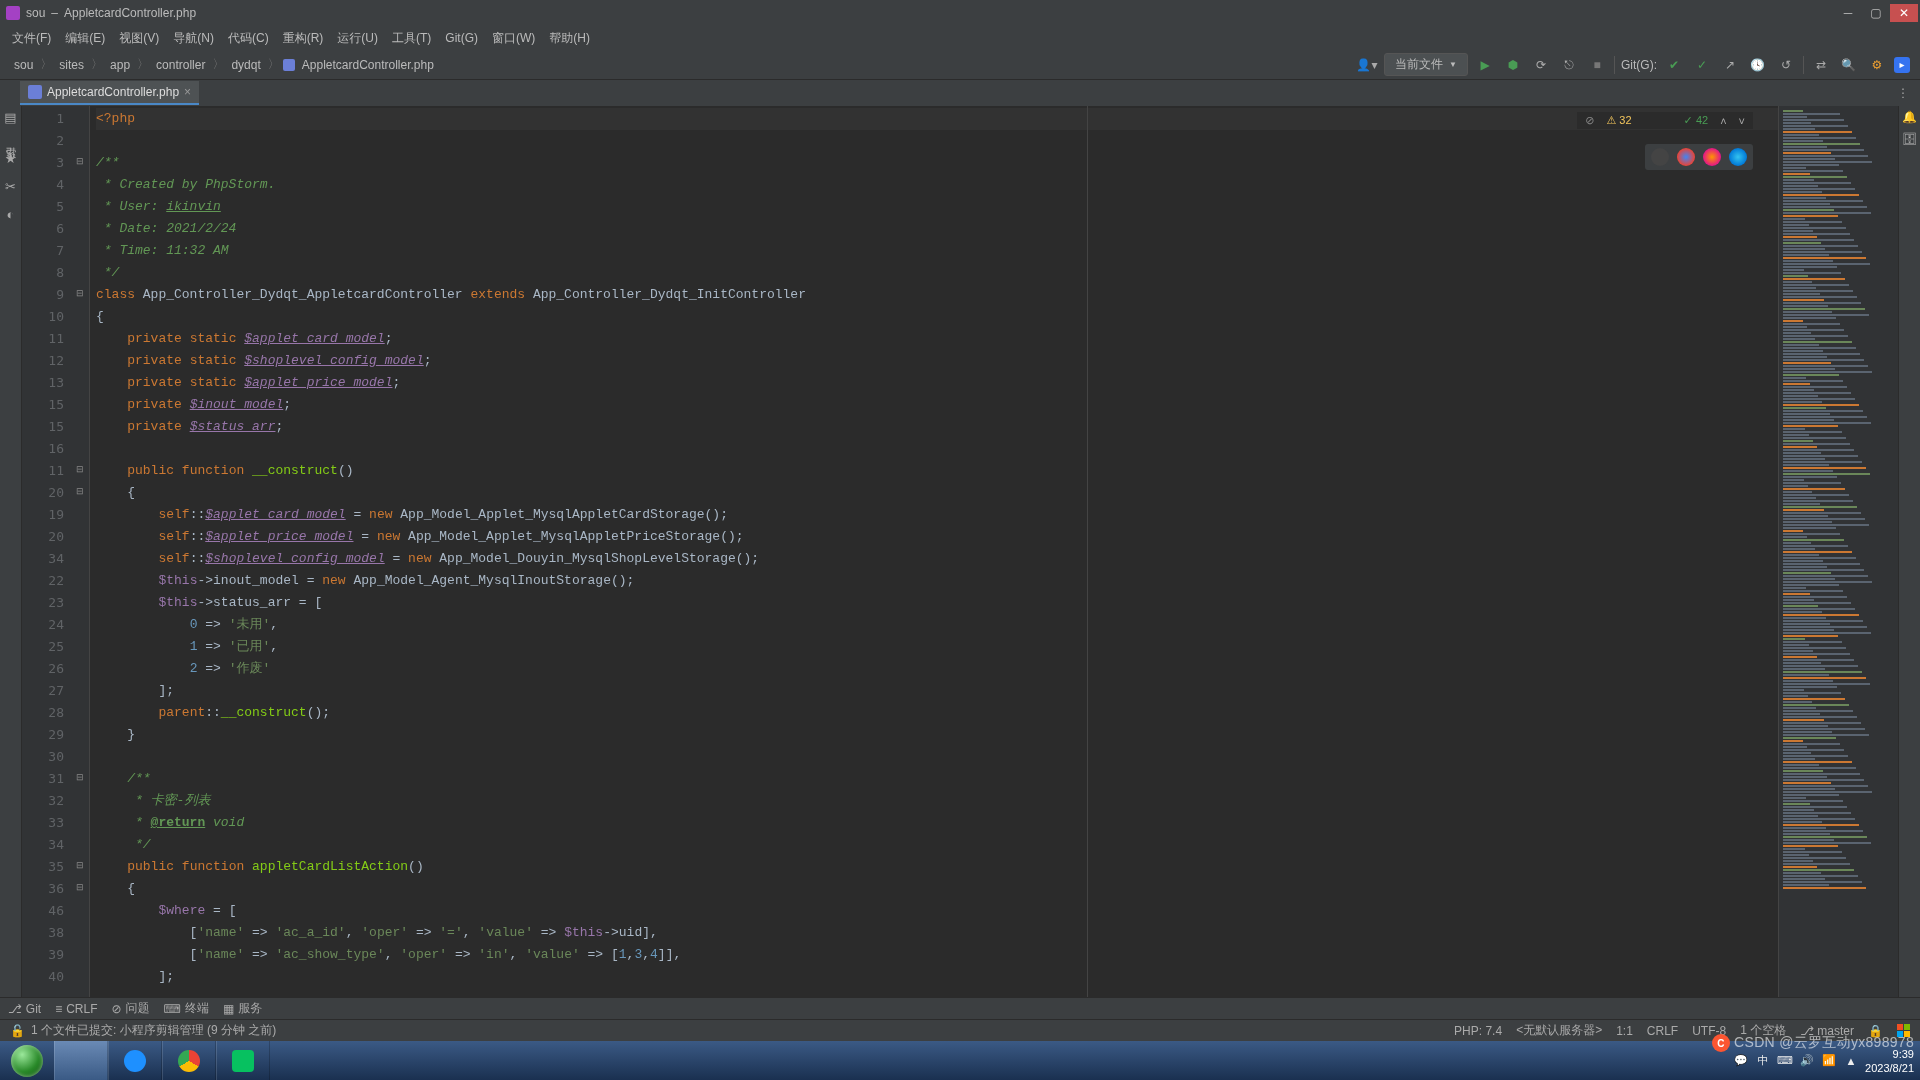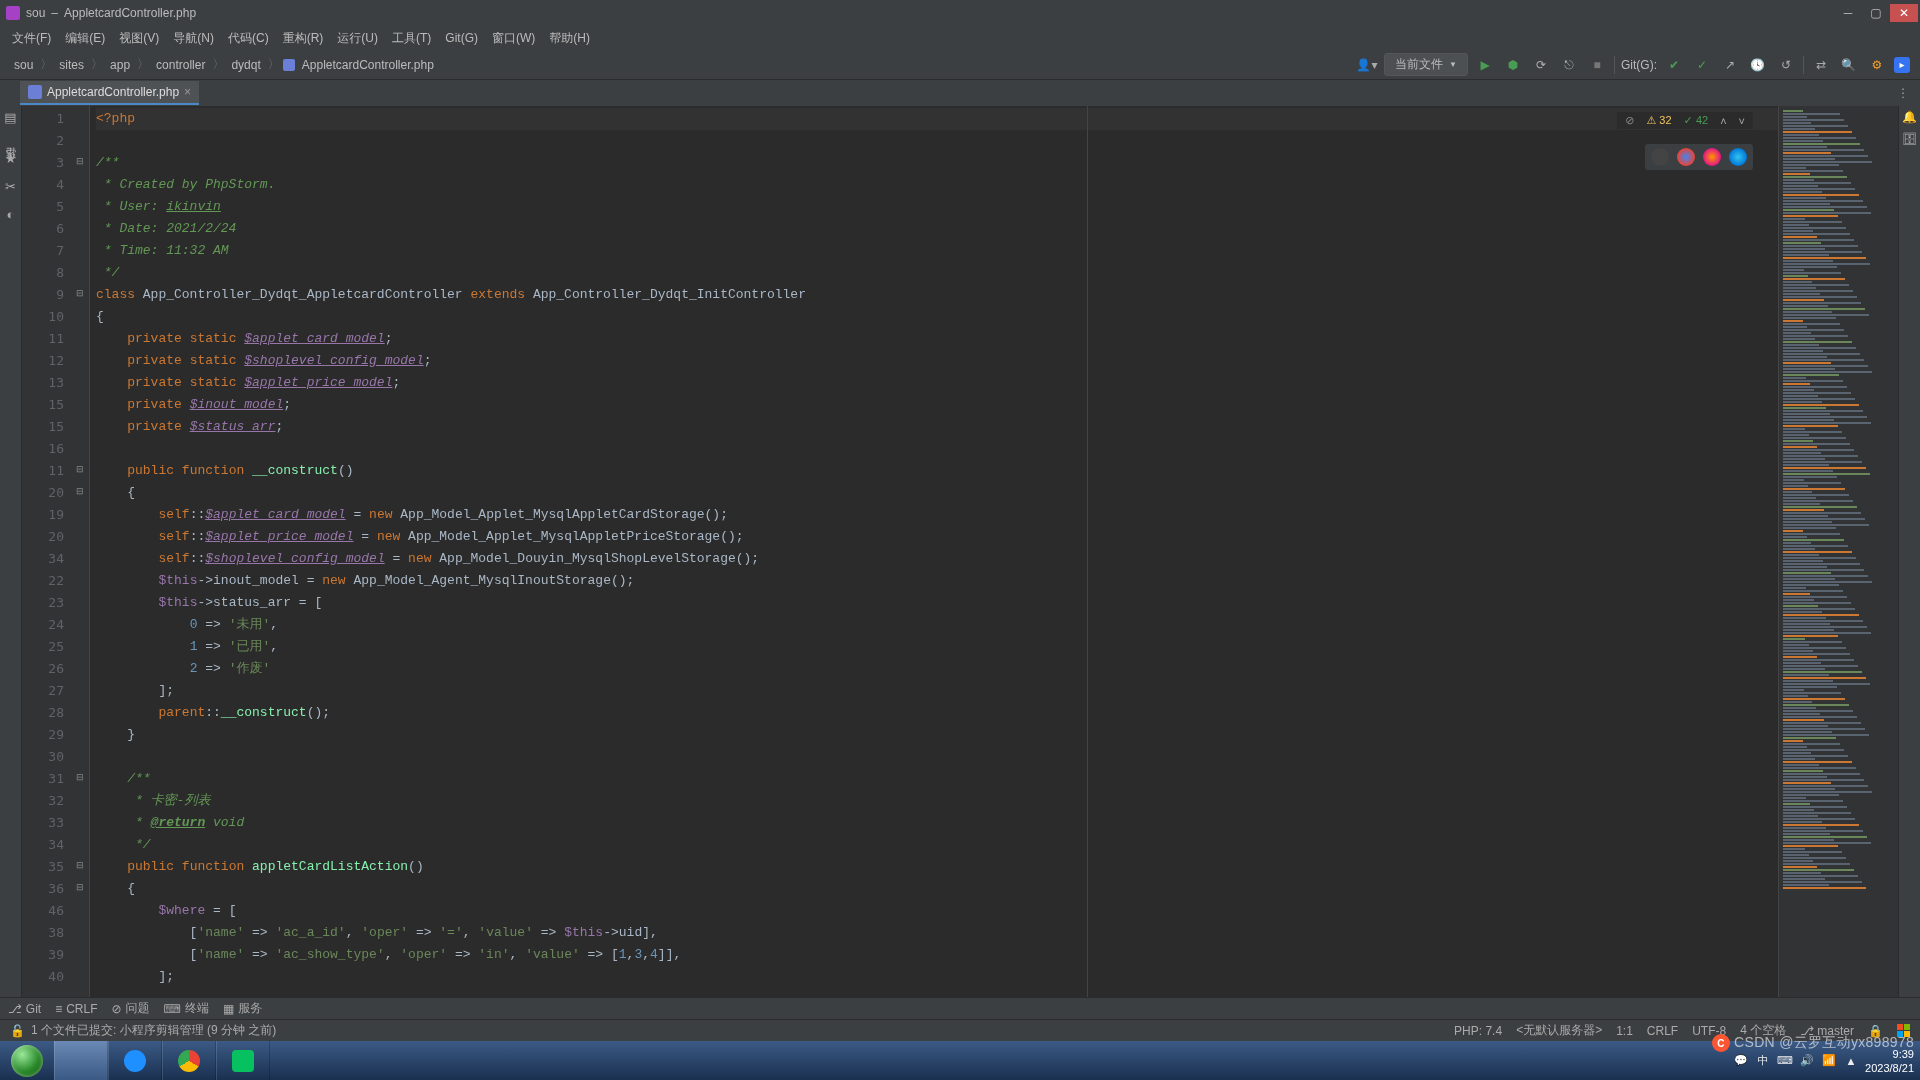--- a/index.html
+++ b/index.html
@@ -37,32 +37,32 @@
 .gutter .ln{height:22px;}
 .fold-col{width:16px;background:#313335;border-right:1px solid #444;position:relative;}
 .fold-col .fm{position:absolute;left:2px;font-size:9px;color:#888;width:10px;height:10px;}
 .code{flex:1;font-family:Consolas,"Courier New",monospace;font-size:13px;line-height:22px;padding:2px 0 0 6px;white-space:pre;color:#a9b7c6;overflow:hidden;}
 .code .l{height:22px;}
 .code .l.hl{background:#323232;}
 .kw{color:#cc7832;}
 .str{color:#6a8759;}
 .var{color:#9876aa;}
 .fld{color:#9876aa;font-style:italic;text-decoration:underline;}
-.fn{color:#86efac;}
+.fn{color:#84cc16;}
 .cls{color:#a9b7c6;}
 .doc{color:#629755;font-style:italic;}
 .docu{color:#629755;font-style:italic;text-decoration:underline;}
-.tag{color:#629755;font-style:italic;font-weight:bold;text-decoration:underline;}
+.tag{color:#629755;font-weight:bold;text-decoration:underline;}
 .num{color:#6897bb;}
 .vline{position:absolute;top:0;bottom:0;width:1px;background:#444;left:1065px;}
 .minimap{width:120px;background:#313335;position:relative;border-left:1px solid #444;}
 .mm-line{position:absolute;height:2px;background:#555;}
 .inspector{position:absolute;top:6px;right:145px;display:flex;align-items:center;gap:12px;background:#2b2b2b;padding:2px 8px;color:#aaa;font-size:11px;}
 .insp-yellow{color:#f2c55c;}
-.insp-green{color:#499c54;}
+.insp-green{color:#499c54;margin-left:40px;}
 .browser-icons{position:absolute;top:38px;right:145px;background:#3c3f41;padding:4px 6px;display:flex;gap:8px;border-radius:3px;}
 .bi{width:18px;height:18px;border-radius:50%;}
 .bottom-tools{height:22px;background:#3c3f41;display:flex;align-items:center;padding:0 8px;gap:14px;border-top:1px solid #2b2b2b;}
 .bottom-tools .bt{display:flex;align-items:center;gap:4px;color:#aaa;}
 .status-vcs{height:22px;background:#3c3f41;display:flex;align-items:center;justify-content:space-between;padding:0 10px;color:#aaa;border-top:1px solid #2b2b2b;}
 .status-right{display:flex;align-items:center;gap:14px;}
 .taskbar{height:39px;background:linear-gradient(#3b5a85,#1a3050);display:flex;align-items:center;justify-content:space-between;padding:0 0px;}
 .task-left{display:flex;align-items:center;height:100%;}
 .start{width:54px;height:39px;display:flex;align-items:center;justify-content:center;}
 .start .orb{width:32px;height:32px;border-radius:50%;background:radial-gradient(circle at 35% 30%,#9be89b,#2a8a2a 55%,#0a4a0a);box-shadow:inset 0 0 4px #fff8;}
@@ -517,21 +517,21 @@
   <div style="display:flex;align-items:center;gap:6px">
     <span>🔓</span>
     <span>1 个文件已提交: 小程序剪辑管理 (9 分钟 之前)</span>
   </div>
   <div class="status-right">
     <span>PHP: 7.4</span>
     <span>&lt;无默认服务器&gt;</span>
     <span>1:1</span>
     <span>CRLF</span>
     <span>UTF-8</span>
-    <span>4 个空格</span>
+    <span>1 个空格</span>
     <span>⎇ <span>master</span></span>
     <span>🔒</span>
     <span style="display:inline-grid;grid-template-columns:6px 6px;gap:1px">
         <i style="background:#f25022;height:6px"></i>
         <i style="background:#7fba00;height:6px"></i>
         <i style="background:#00a4ef;height:6px"></i>
         <i style="background:#ffb900;height:6px"></i>
       </span>
   </div>
 </div>

